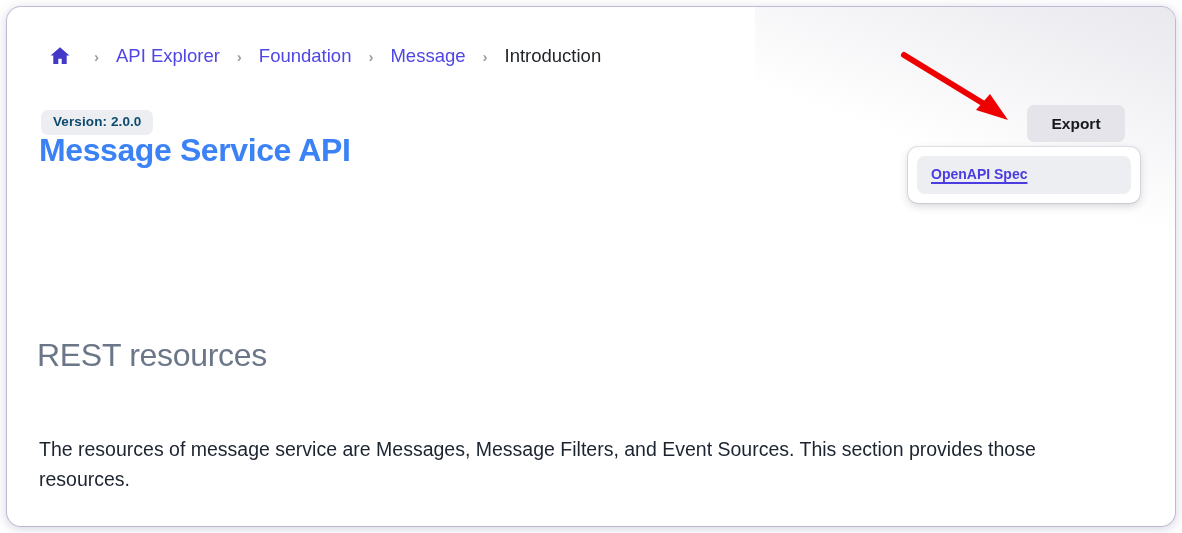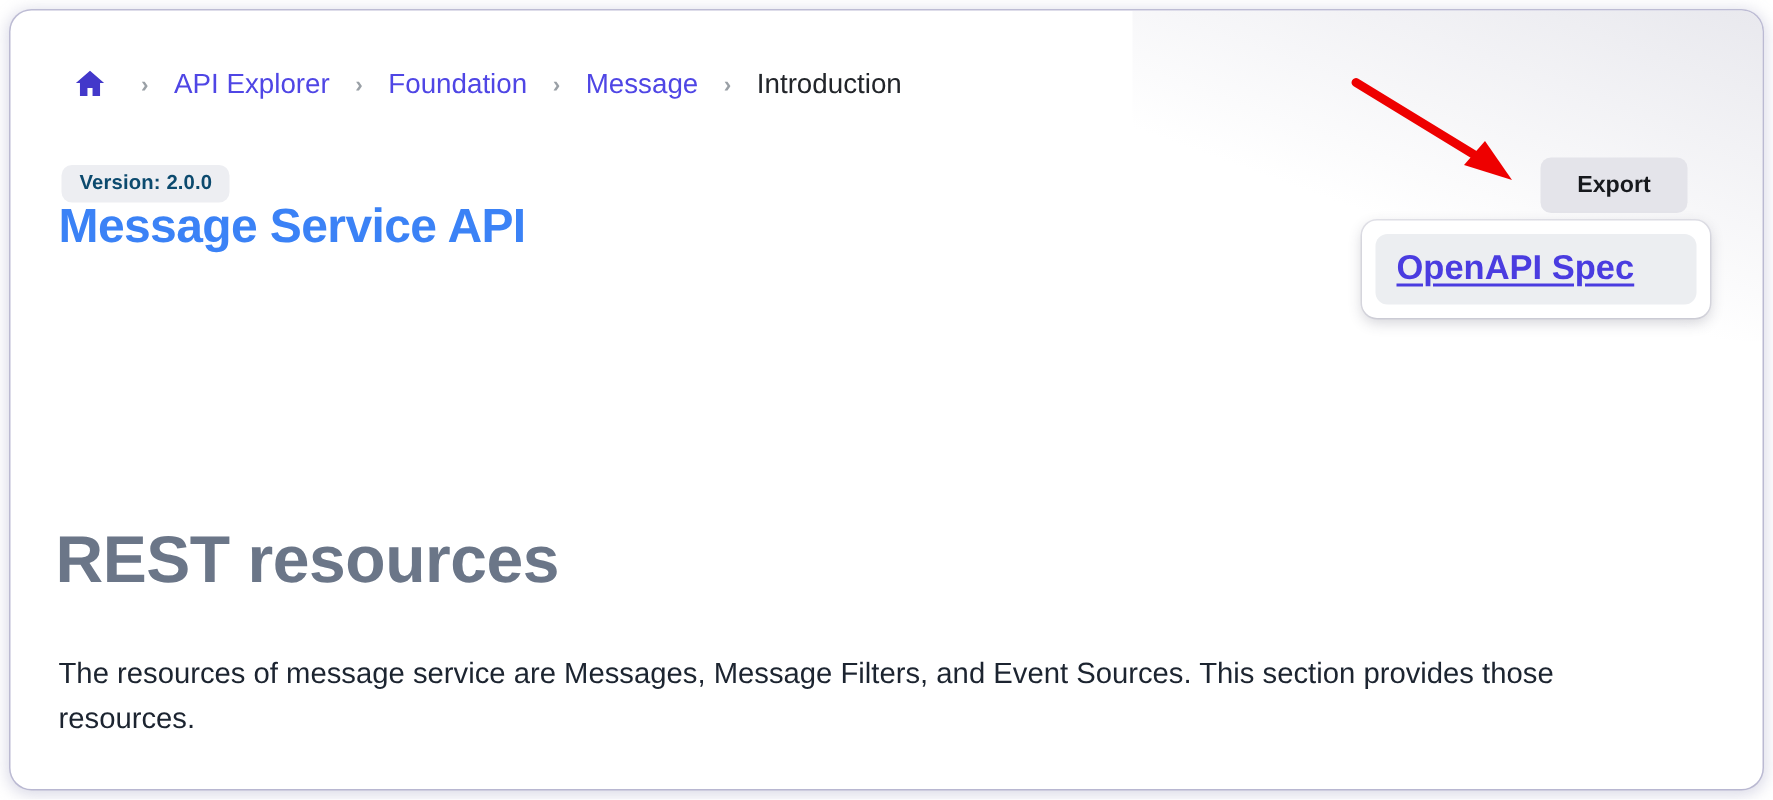--- a/index.html
+++ b/index.html
@@ -156,21 +156,21 @@
     box-sizing: border-box;
   }
   .export-menu-item {
     background: #eceef1;
     border-radius: 8px;
     padding: 9px 14px 11px 14px;
     cursor: pointer;
   }
   .export-menu-item a {
     color: #4a3ce0;
-    font-size: 23px;
+    font-size: 14px;
     font-weight: 700;
     text-decoration: underline;
     text-underline-offset: 3px;
     text-decoration-thickness: 2px;
   }
 
   
   .body-text {
     position: absolute;
     left: 32px;
@@ -189,24 +189,24 @@
     text-decoration: underline;
     text-underline-offset: 2px;
     text-decoration-thickness: 2px;
     white-space: nowrap;
   }
 
   
   .section-heading {
     position: absolute;
     left: 30px;
-    top: 343px;
-    margin: 0;
-    font-size: 44px;
-    font-weight: 700;
+    top: 331px;
+    margin: 0;
+    font-size: 32px;
+    font-weight: 400;
     color: #6b7688;
     letter-spacing: -0.3px;
     line-height: 1.1;
   }
 
   
   #annotation-arrow {
     position: absolute;
     left: 890px;
     top: 38px;

